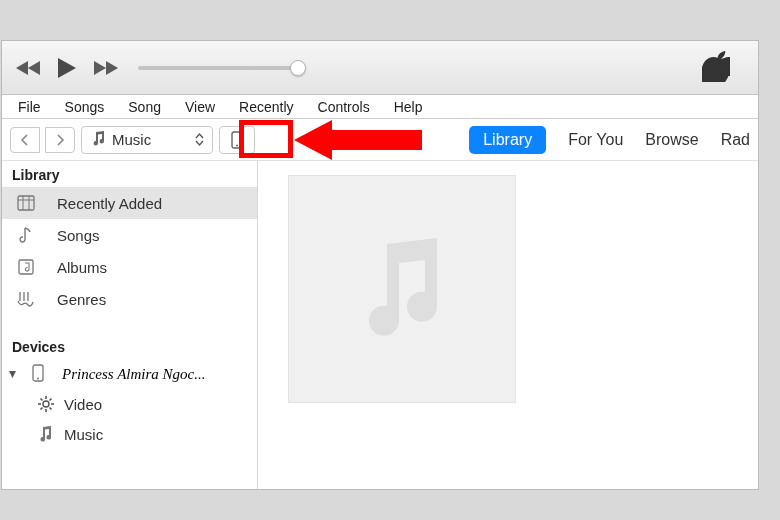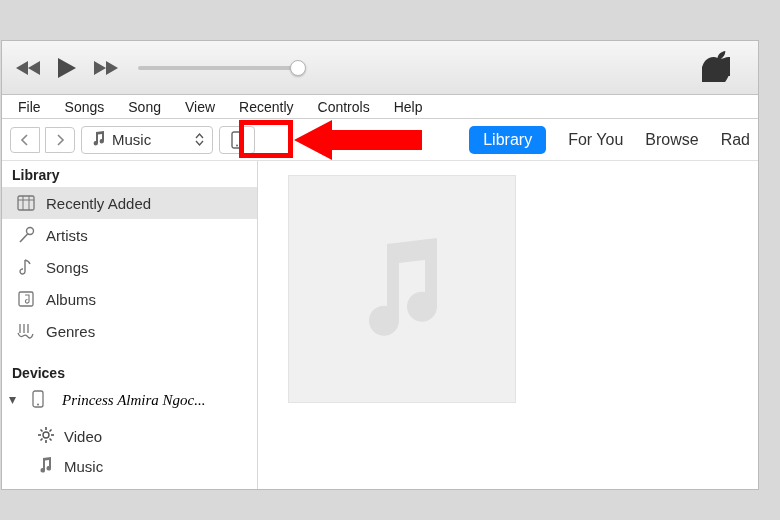--- a/index.html
+++ b/index.html
@@ -143,37 +143,37 @@
     overflow:hidden;
     font-size:15px;
   }
   .sb-header {
     font-weight:700; font-size:14px;
     padding: 6px 10px 4px 10px;
     color:#222;
   }
   .sb-item {
     display:flex; align-items:center;
-    gap:10px;
+    gap:21px;
     height:32px;
     padding: 0 10px 0 14px;
     color:#333;
     cursor:pointer;
   }
   .sb-item.selected { background:#e4e4e4; }
   .sb-item .ic { width:20px; height:20px; display:flex; align-items:center; justify-content:center; color:#6a6a6a; }
   .sb-dev {
     display:flex; align-items:center;
     gap:14px;
     padding: 0 6px 0 4px;
     height:30px;
     cursor:pointer;
   }
   .sb-dev .name { font-style:italic; font-family:"Times New Roman", serif; font-size:15px; white-space:nowrap; overflow:hidden; text-overflow:ellipsis; }
-  .sb-sub { padding-left: 34px; display:flex; align-items:flex-end; gap:8px; height:30px; cursor:pointer; color:#333;}
+  .sb-sub { padding-left: 34px; display:flex; align-items:center; gap:8px; height:30px; cursor:pointer; color:#333;}
   .sb-sub .ic { width:20px; height:20px; display:flex; align-items:center; justify-content:center; color:#6a6a6a; }
 
   .content {
     flex:1;
     background:#fff;
     padding: 14px 30px;
     overflow:hidden;
   }
   .content h1 {
     font-size:26px;
@@ -294,29 +294,20 @@
           <svg width="18" height="16" viewBox="0 0 18 16">
               <rect x="1" y="1" width="16" height="14" rx="1.5" fill="none" stroke="#777" stroke-width="1.3"></rect>
               <line x1="1" y1="5" x2="17" y2="5" stroke="#777"></line>
               <line x1="6" y1="1" x2="6" y2="15" stroke="#777"></line>
               <line x1="12" y1="1" x2="12" y2="15" stroke="#777"></line>
             </svg>
         </span>
         <span>Recently Added</span>
       </div>
 
-      <div class="sb-item">
-        <span class="ic">
-          <svg width="18" height="18" viewBox="0 0 18 18">
-              <circle cx="13" cy="5" r="3.5" fill="none" stroke="#777" stroke-width="1.4"></circle>
-              <line x1="11" y1="7.5" x2="3" y2="16" stroke="#777" stroke-width="1.6"></line>
-            </svg>
-        </span>
-        <span>Artists</span>
-      </div>
 
       <div class="sb-item">
         <span class="ic">
           <svg width="14" height="18" viewBox="0 0 14 18">
               <path d="M6 2 L6 13 A2.5 2.5 0 1 1 4 11" fill="none" stroke="#777" stroke-width="1.4"></path>
               <path d="M6 2 Q10 3 11 6" fill="none" stroke="#777" stroke-width="1.4"></path>
             </svg>
         </span>
         <span>Songs</span>
       </div>
@@ -334,21 +325,21 @@
       <div class="sb-item">
         <span class="ic">
           <svg width="20" height="18" viewBox="0 0 20 18">
               <path d="M4 2 L4 11 M8 2 L8 11 M12 2 L12 11" stroke="#777" stroke-width="1.3"></path>
               <path d="M2 11 Q4 16 7 14 Q10 12 12 15 Q15 18 17 12" fill="none" stroke="#777" stroke-width="1.3"></path>
             </svg>
         </span>
         <span>Genres</span>
       </div>
 
-      <div class="sb-header" style="margin-top:12px;">Devices</div>
+      <div class="sb-header" style="margin-top:18px;">Devices</div>
 
       <div class="sb-dev">
         <span style="width:12px; display:flex; justify-content:center;">
           <svg width="9" height="9" viewBox="0 0 9 9">
               <path d="M1 1 L8 1 L4.5 8 Z" fill="#555"></path>
             </svg>
         </span>
         <span class="ic" style="width:16px;">
           <svg width="12" height="18" viewBox="0 0 12 18">
               <rect x="1" y="1" width="10" height="16" rx="2" fill="none" stroke="#777" stroke-width="1.3"></rect>

